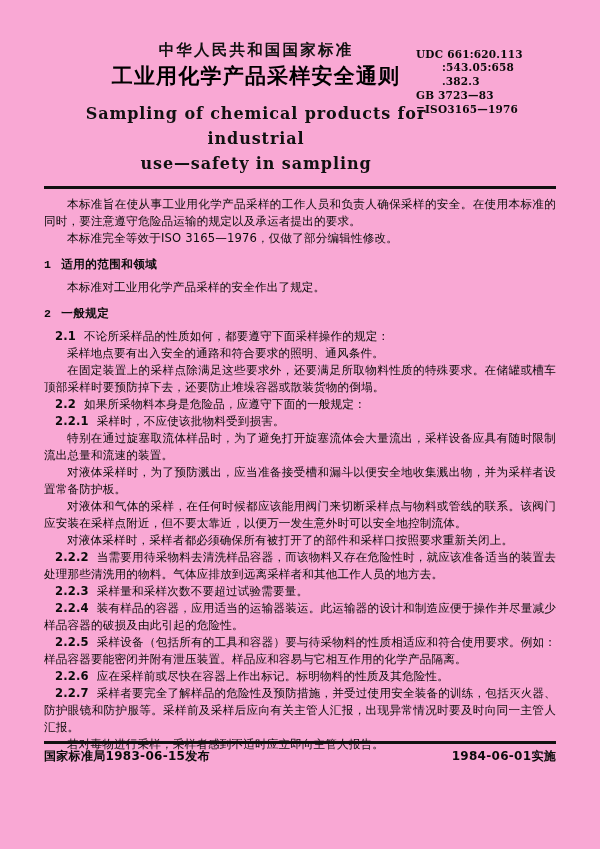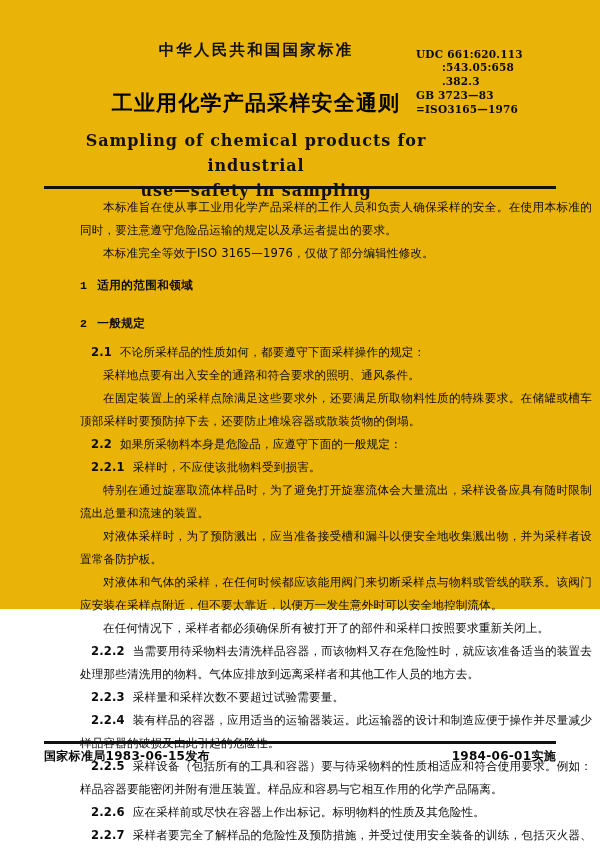--- a/index.html
+++ b/index.html
@@ -12,22 +12,22 @@
     height: 849px;
     font-family: "DejaVu Sans", "Liberation Sans", sans-serif;
     color: #0b0b0b;
     position: relative;
     overflow: hidden;
   }
   .page {
     position: absolute;
     left: 0; top: 0;
     width: 600px;
-    height: 609px;
-    background: #eab308;
+    height: 849px;
+    background: #f9a8d4;
   }
 
   
   .masthead {
     position: absolute;
     left: 44px;
     top: 40px;
     width: 512px;
     height: 140px;
   }
@@ -37,21 +37,21 @@
     margin-left: 12px;
     font-size: 15.5px;
     letter-spacing: 2.2px;
     font-weight: 700;
     color: #111;
   }
   .main-title {
     text-align: center;
     width: 400px;
     margin-left: 12px;
-    margin-top: 28px;
+    margin-top: 1px;
     font-size: 21px;
     font-weight: 700;
     letter-spacing: 1.2px;
     color: #000;
   }
   .en-title {
     text-align: center;
     width: 400px;
     margin-left: 12px;
     margin-top: 12px;
@@ -102,23 +102,22 @@
   }
 
   
   .body-area {
     position: absolute;
     left: 44px;
     top: 196px;
     width: 512px;
     height: 540px;
     font-size: 11.6px;
-    line-height: 23px;
+    line-height: 17px;
     color: #0c0c0c;
-    margin-left: 36px;
   }
   .para {
     margin: 0;
     text-align: justify;
     text-justify: inter-ideograph;
     letter-spacing: 0.15px;
   }
   .indent2 { text-indent: 23px; }
   .sec-head {
     margin: 0;
@@ -180,20 +179,21 @@
   <div class="body-area">
 
     <p class="para indent2">本标准旨在使从事工业用化学产品采样的工作人员和负责人确保采样的安全。在使用本标准的同时，要注意遵守危险品运输的规定以及承运者提出的要求。</p>
     <p class="para indent2">本标准完全等效于ISO 3165—1976，仅做了部分编辑性修改。</p>
 
     <div class="gap-m"></div>
     <p class="sec-head">
       <span class="num">1</span><span>适用的范围和领域</span>
     </p>
     <div class="gap-s"></div>
+    <p class="para indent2">本标准对工业用化学产品采样的安全作出了规定。</p>
 
     <div class="gap-m"></div>
     <p class="sec-head">
       <span class="num">2</span><span>一般规定</span>
     </p>
     <div class="gap-s"></div>
 
     <p class="clause clause-wrap">
       <span class="cnum">2.1</span><span>不论所采样品的性质如何，都要遵守下面采样操作的规定：</span>
     </p>
@@ -203,21 +203,21 @@
     <p class="clause clause-wrap">
       <span class="cnum">2.2</span><span>如果所采物料本身是危险品，应遵守下面的一般规定：</span>
     </p>
 
     <p class="clause clause-wrap">
       <span class="cnum">2.2.1</span><span>采样时，不应使该批物料受到损害。</span>
     </p>
     <p class="para indent2">特别在通过旋塞取流体样品时，为了避免打开旋塞流体会大量流出，采样设备应具有随时限制流出总量和流速的装置。</p>
     <p class="para indent2">对液体采样时，为了预防溅出，应当准备接受槽和漏斗以便安全地收集溅出物，并为采样者设置常备防护板。</p>
     <p class="para indent2">对液体和气体的采样，在任何时候都应该能用阀门来切断采样点与物料或管线的联系。该阀门应安装在采样点附近，但不要太靠近，以便万一发生意外时可以安全地控制流体。</p>
-    <p class="para indent2">在任何情况下，采样者都必须确保所有被打开了的部件和采样口按照要求重新关闭上。</p>
+    <p class="para indent2">对液体采样时，采样者都必须确保所有被打开了的部件和采样口按照要求重新关闭上。</p>
 
     <p class="clause clause-wrap">
       <span class="cnum">2.2.2</span><span>当需要用待采物料去清洗样品容器，而该物料又存在危险性时，就应该准备适当的装置去处理那些清洗用的物料。气体应排放到远离采样者和其他工作人员的地方去。</span>
     </p>
 
     <p class="clause clause-wrap">
       <span class="cnum">2.2.3</span><span>采样量和采样次数不要超过试验需要量。</span>
     </p>
 
     <p class="clause clause-wrap">

